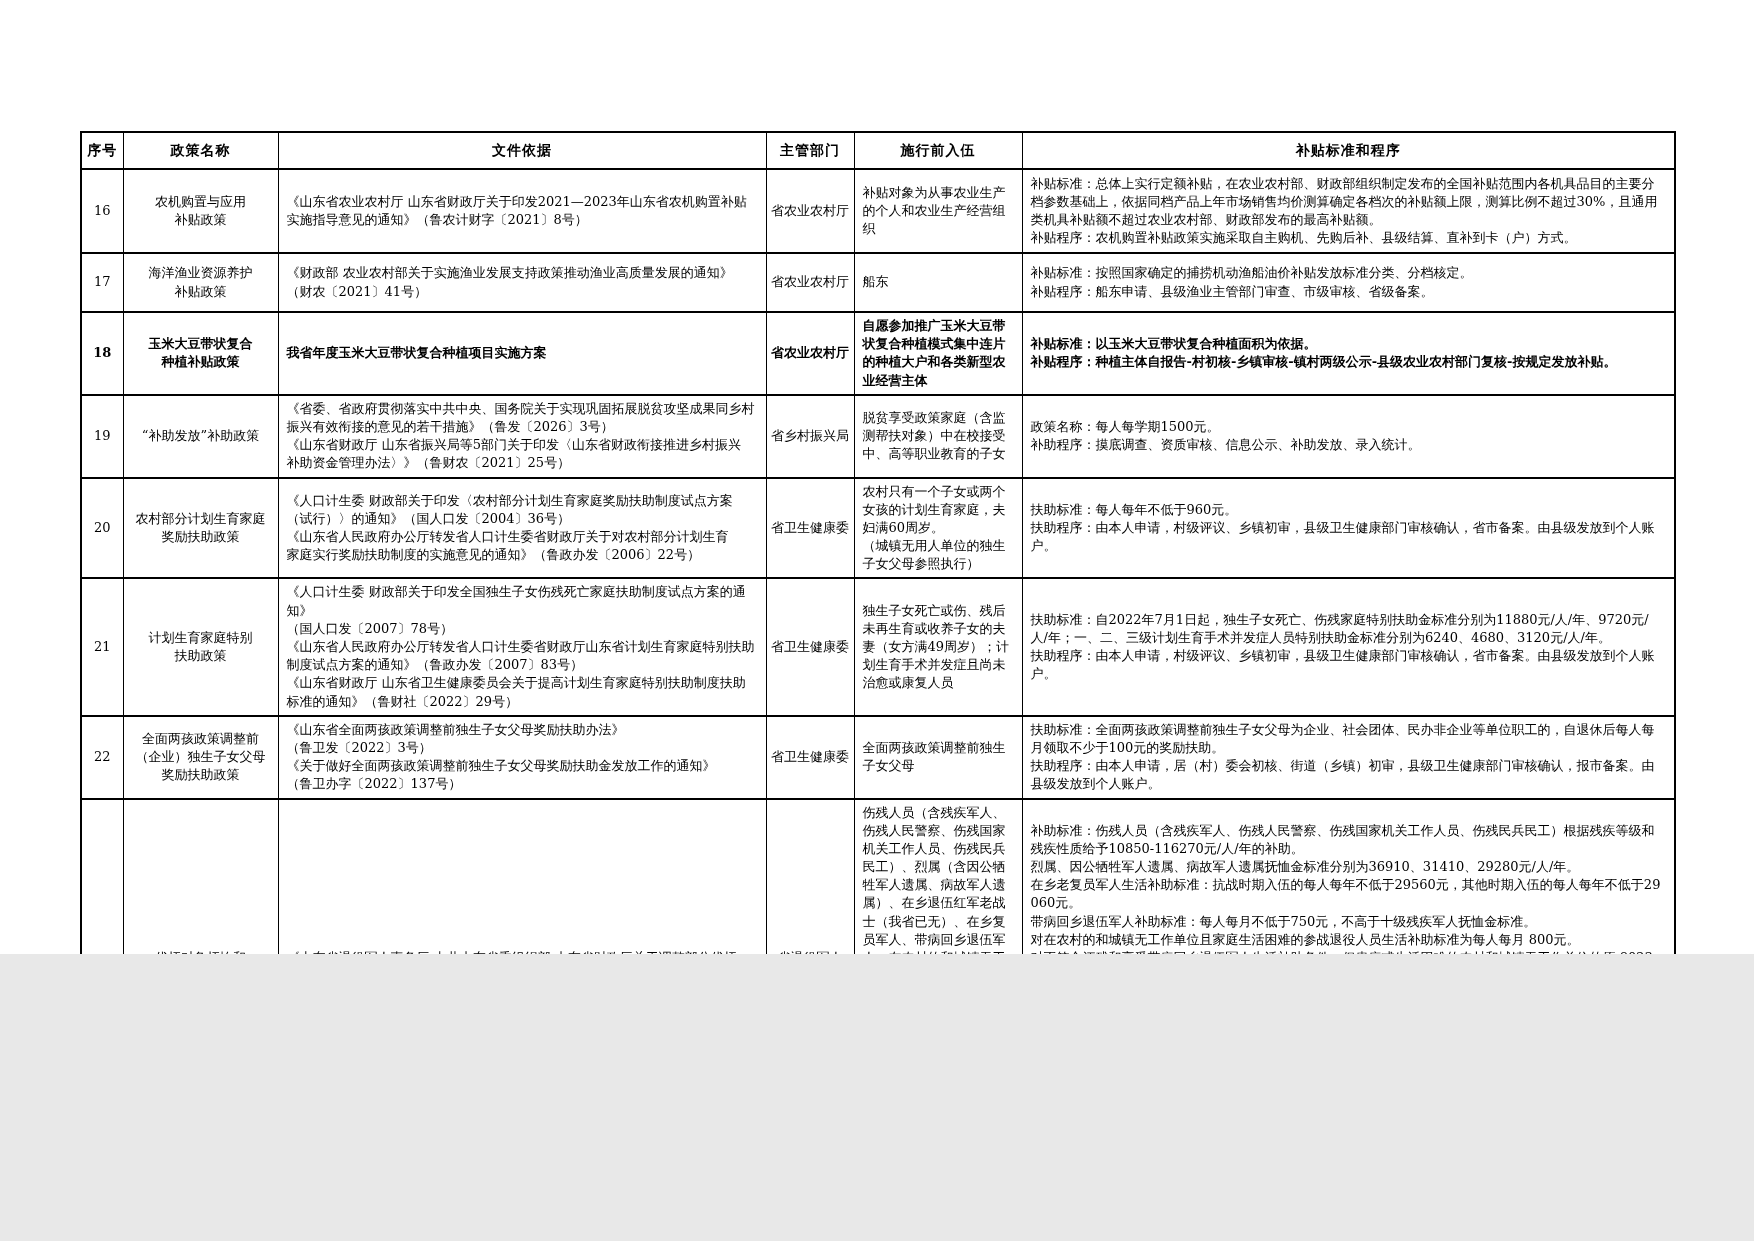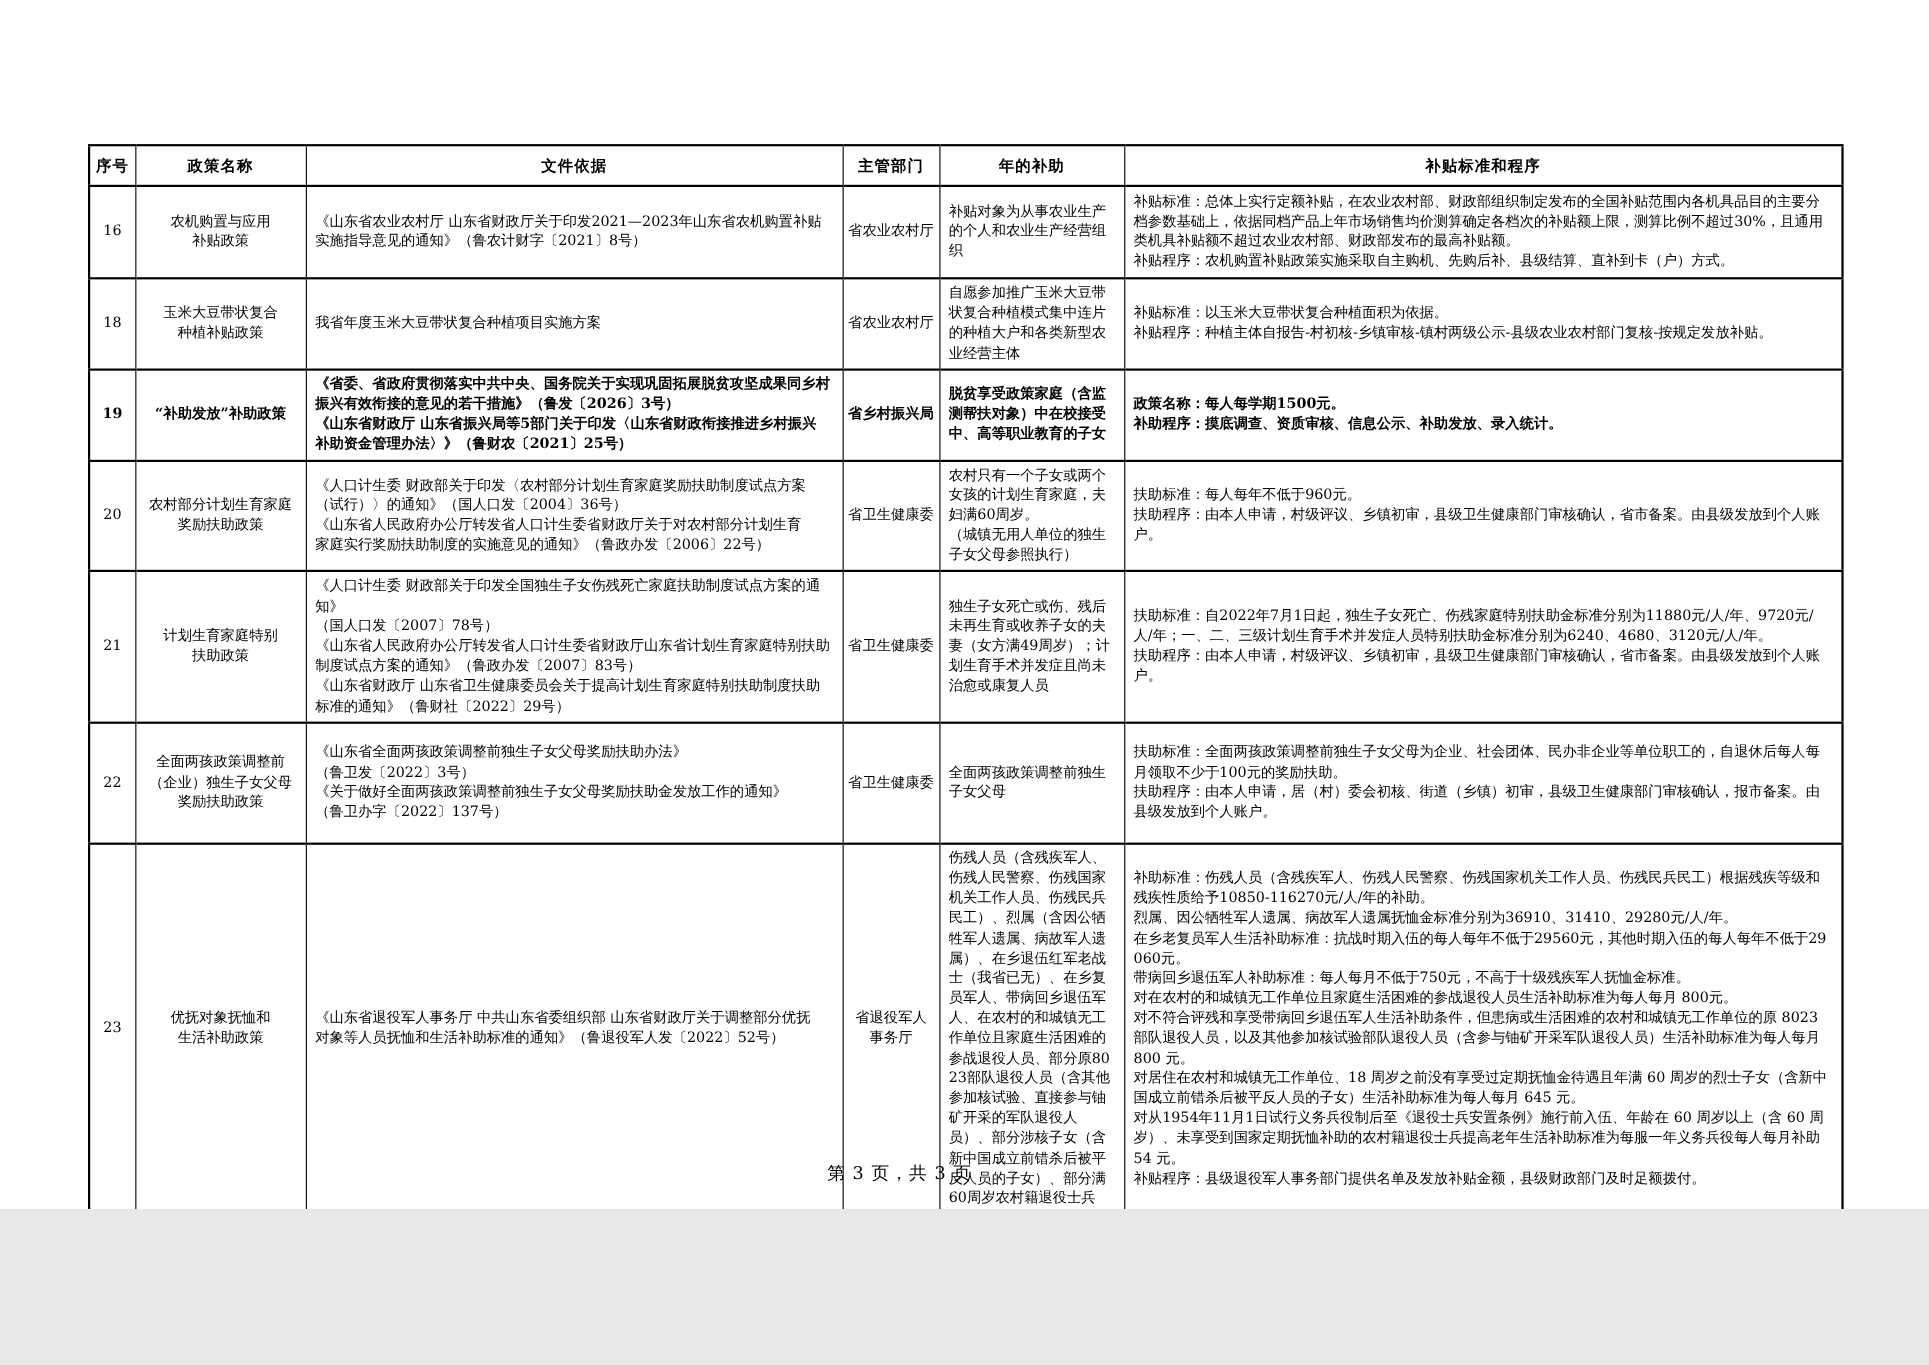--- a/index.html
+++ b/index.html
@@ -1,20 +1,20 @@
 <!DOCTYPE html>
 <html><head>
 <meta charset="utf-8">
 <style>
   * { margin:0; padding:0; box-sizing:border-box; }
   html,body { background:#e8e8e8; }
   .page {
     position:relative;
     width:1754px;
-    height:1099px;
+    height:954px;
     background:#ffffff;
     font-family:"DejaVu Serif","Liberation Serif",serif;
     color:#000;
     overflow:hidden;
     margin:0 auto;
   }
   table.policy {
     position:absolute;
     left:80px;
     top:131px;
@@ -76,35 +76,46 @@
       <col style="width:88px">
       <col style="width:168px">
       <col style="width:653px">
     </colgroup>
     <thead>
       <tr id="header-row">
           <th>序号</th>
           <th>政策名称</th>
           <th>文件依据</th>
           <th>主管部门</th>
-          <th>年的补助</th>
+          <th>施行前入伍</th>
           <th>补贴标准和程序</th>
         </tr>
     </thead>
     <tbody id="table-body">
         <tr>
           <td class="center">16</td>
           <td class="center">农机购置与应用
 补贴政策</td>
           <td>《山东省农业农村厅 山东省财政厅关于印发2021—2023年山东省农机购置补贴
 实施指导意见的通知》（鲁农计财字〔2021〕8号）</td>
           <td class="center">省农业农村厅</td>
           <td>补贴对象为从事农业生产的个人和农业生产经营组织</td>
           <td>补贴标准：总体上实行定额补贴，在农业农村部、财政部组织制定发布的全国补贴范围内各机具品目的主要分档参数基础上，依据同档产品上年市场销售均价测算确定各档次的补贴额上限，测算比例不超过30%，且通用类机具补贴额不超过农业农村部、财政部发布的最高补贴额。
 补贴程序：农机购置补贴政策实施采取自主购机、先购后补、县级结算、直补到卡（户）方式。</td>
+        </tr>
+        <tr>
+          <td class="center">17</td>
+          <td class="center">海洋渔业资源养护
+补贴政策</td>
+          <td>《财政部 农业农村部关于实施渔业发展支持政策推动渔业高质量发展的通知》
+（财农〔2021〕41号）</td>
+          <td class="center">省农业农村厅</td>
+          <td>船东</td>
+          <td>补贴标准：按照国家确定的捕捞机动渔船油价补贴发放标准分类、分档核定。
+补贴程序：船东申请、县级渔业主管部门审查、市级审核、省级备案。</td>
         </tr>
         <tr>
           <td class="center">18</td>
           <td class="center">玉米大豆带状复合
 种植补贴政策</td>
           <td>我省年度玉米大豆带状复合种植项目实施方案</td>
           <td class="center">省农业农村厅</td>
           <td>自愿参加推广玉米大豆带状复合种植模式集中连片的种植大户和各类新型农业经营主体</td>
           <td>补贴标准：以玉米大豆带状复合种植面积为依据。
 补贴程序：种植主体自报告-村初核-乡镇审核-镇村两级公示-县级农业农村部门复核-按规定发放补贴。</td>

